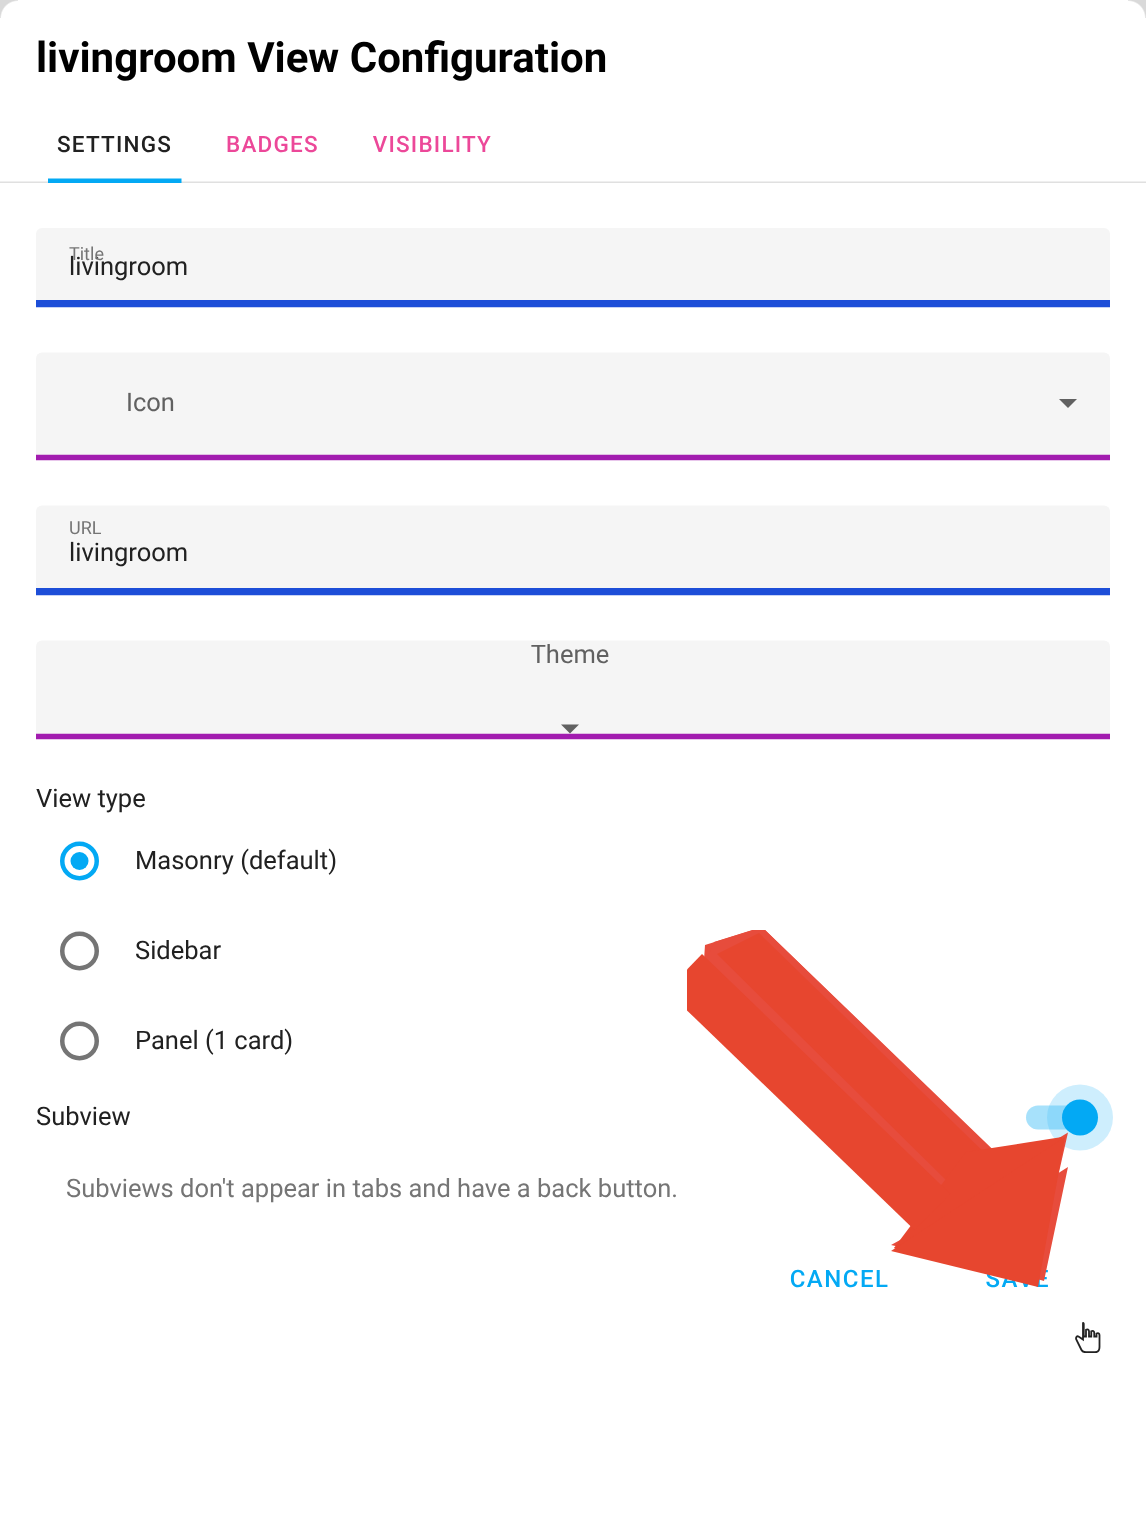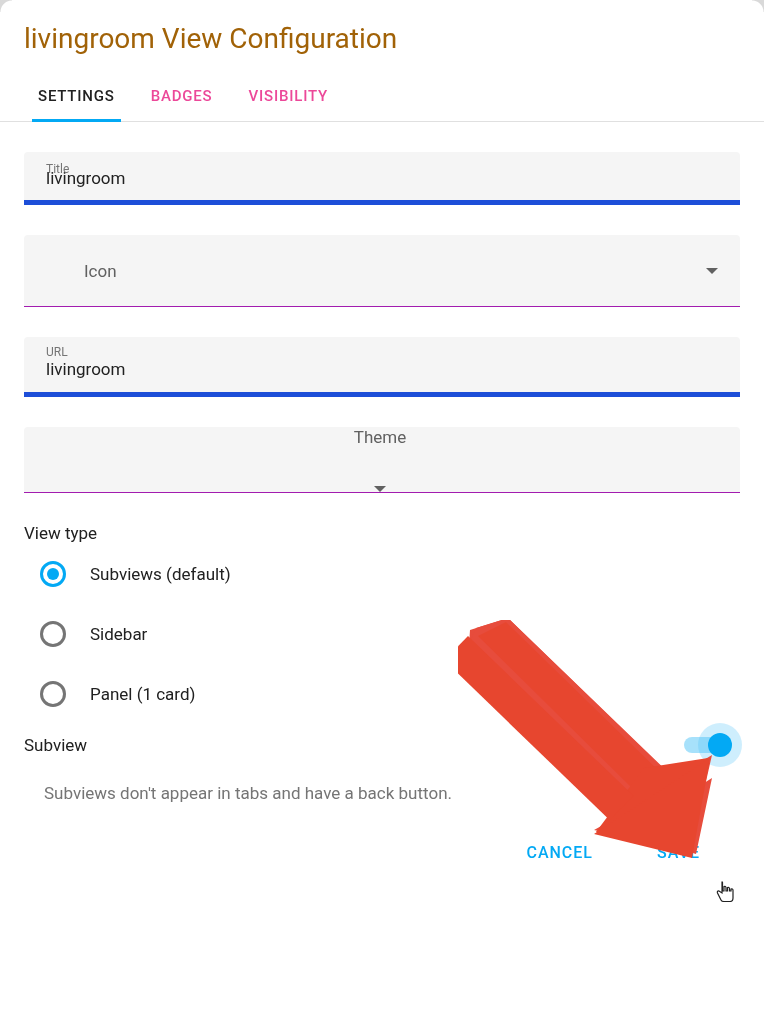--- a/index.html
+++ b/index.html
@@ -14,22 +14,22 @@
       background: #ffffff;
       color: #212121;
       overflow: hidden;
       position: relative;
     }
     .container {
       padding: 12px 0 0 0;
     }
     .dialog-title {
       font-size: 28px;
-      font-weight: 400;
-      color: #a16207;
+      font-weight: 700;
+      color: #000000;
       padding: 10px 24px 18px 24px;
     }
     .tabs {
       display: flex;
       gap: 24px;
       padding: 0 24px 0 32px;
       border-bottom: 1px solid #e0e0e0;
     }
     .tab {
       font-size: 15px;
@@ -77,21 +77,21 @@
       margin-top: -10px;
     }
     
     .dropdown-wrap {
       background: #f5f5f5;
       display: flex;
       align-items: center;
       justify-content: space-between;
       padding: 0 22px 0 60px;
       height: 72px;
-      border-bottom: 1px solid #a21caf;
+      border-bottom: 4px solid #a21caf;
       margin-bottom: 30px;
       border-radius: 4px 4px 0 0;
       cursor: pointer;
     }
     .dropdown-wrap.alt {
       padding-left: 18px;
       height: 66px;
       flex-direction: column;
     }
     .dropdown-label {
@@ -279,21 +279,21 @@
       <span class="caret"></span>
     </div>
 
     <div class="section-label">View type</div>
 
     <div class="radio-group">
       <div class="radio-row selected">
         <span class="radio-outer">
             <span class="radio-inner"></span>
           </span>
-        <span class="radio-label">Subviews (default)</span>
+        <span class="radio-label">Masonry (default)</span>
       </div>
       <div class="radio-row">
         <span class="radio-outer">
             <span class="radio-inner"></span>
           </span>
         <span class="radio-label">Sidebar</span>
       </div>
       <div class="radio-row">
         <span class="radio-outer">
             <span class="radio-inner"></span>

